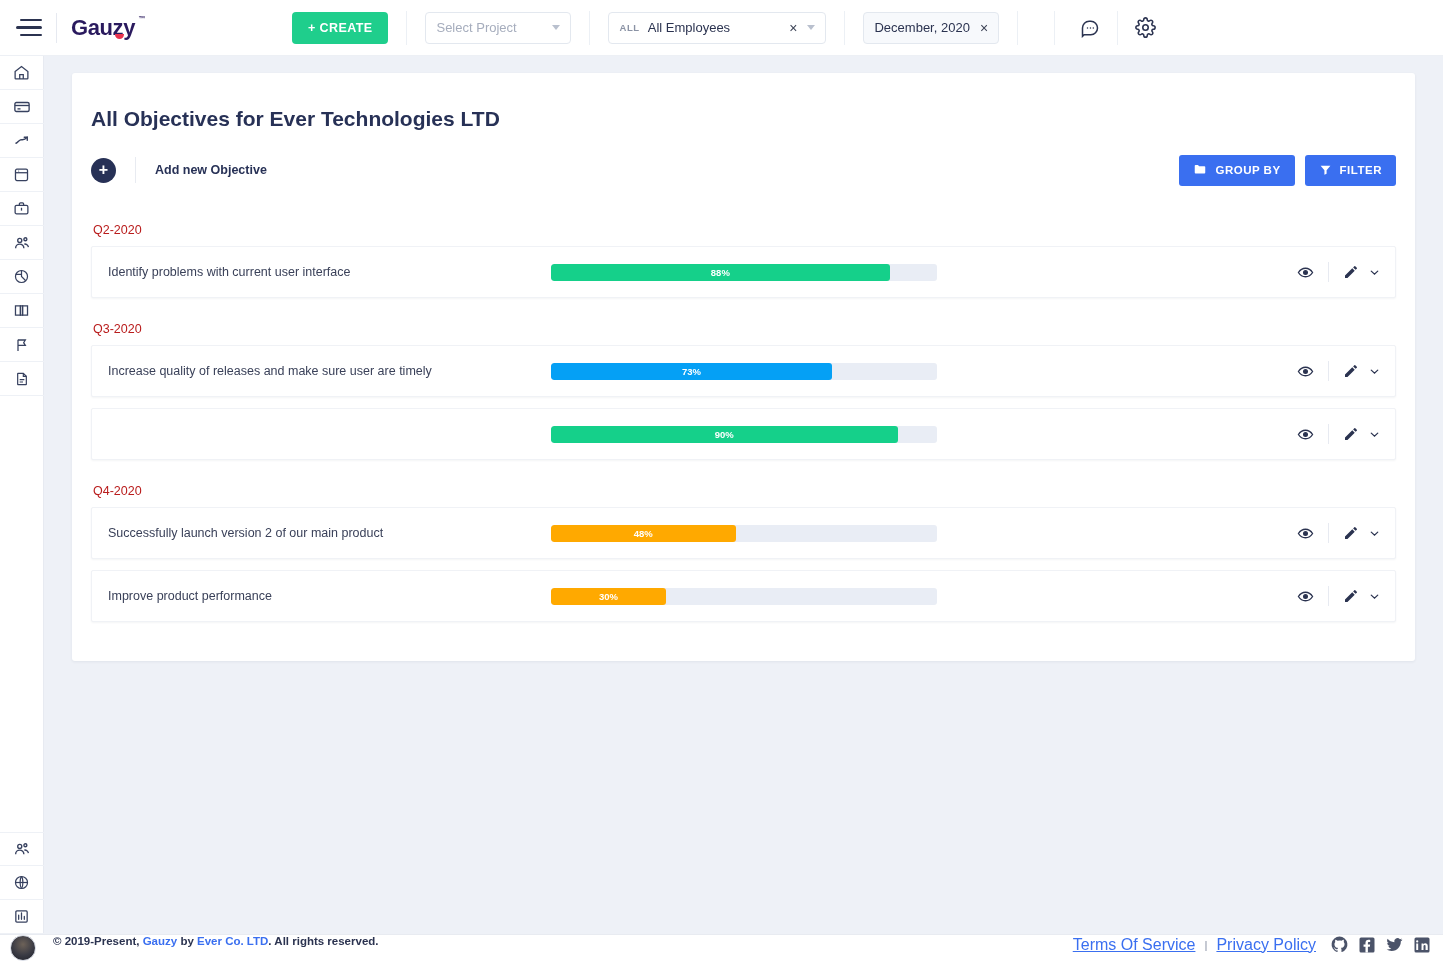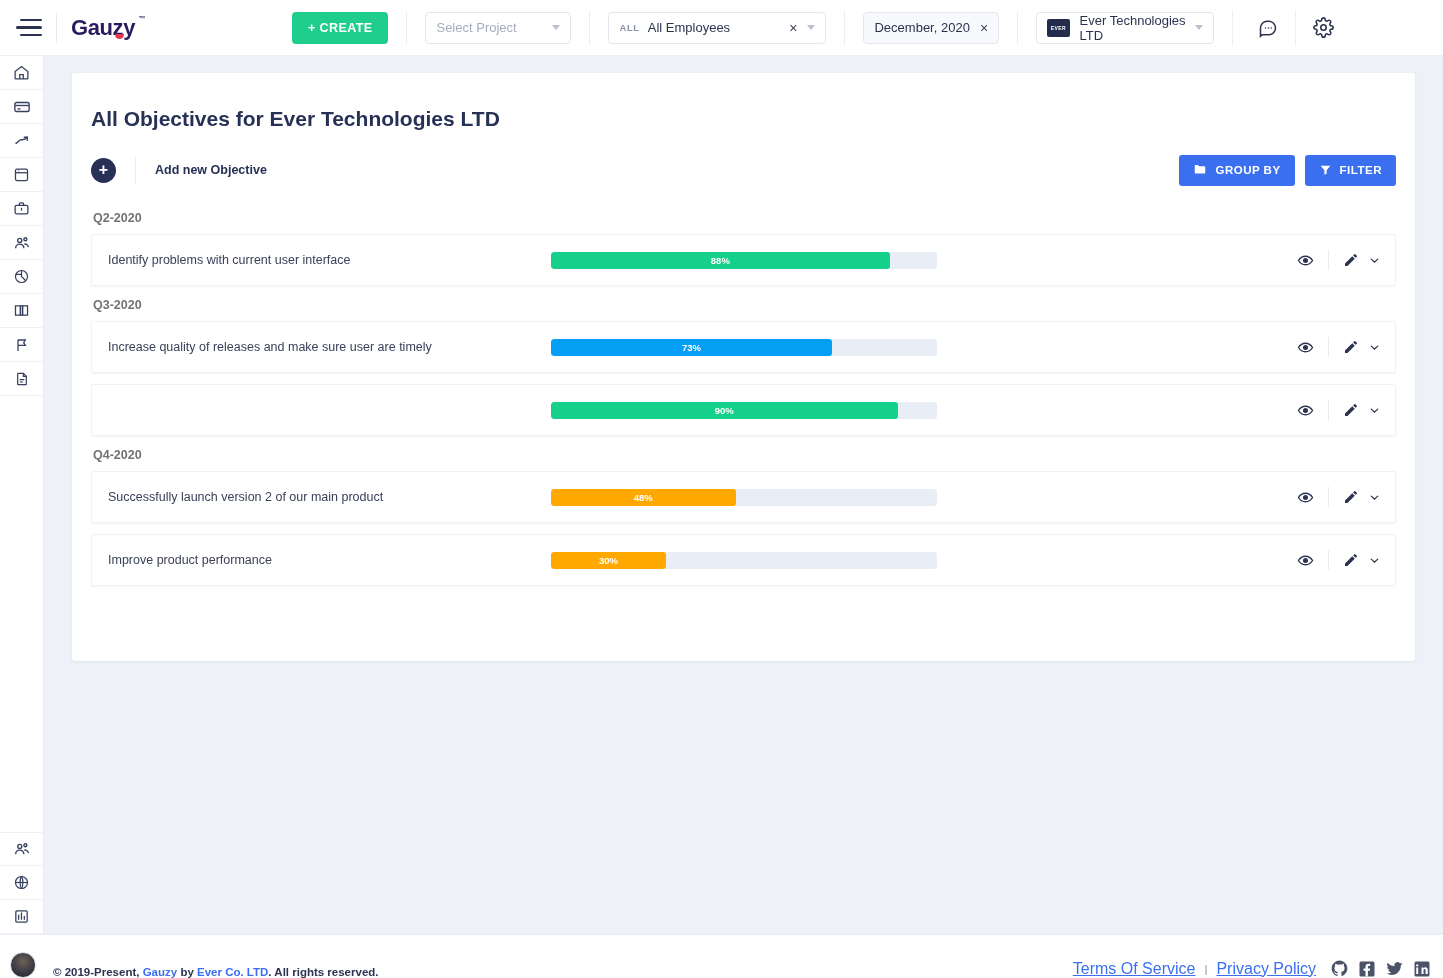--- a/index.html
+++ b/index.html
@@ -82,42 +82,42 @@
   .add-div { width: 1px; height: 26px; background: #e8ebf1; margin: 0 19px; }
   .add-label { font-size: 12.5px; font-weight: bold; color: #273156; }
 
   .top-actions { margin-left: auto; display: flex; gap: 10px; }
   .btn-blue { background: #3a6ff0; color: #fff; border: none; border-radius: 3px;
     height: 31px; padding: 0 14px; font-size: 11.5px; font-weight: bold;
     letter-spacing: .5px; display: flex; align-items: center; gap: 8px; cursor: pointer; }
 
   
   .groups { position: absolute; left: 19px; top: 126px; right: 19px; }
-  .group-title { font-size: 12.5px; font-weight: bold; color: #737373;
-     margin: 12px 0 9px 2px; }
+  .group-title { font-size: 12.5px; font-weight: normal; color: #b91c1c;
+     margin: 24px 0 9px 2px; }
   .obj-row { background: #fff; border: 1px solid #f0f2f6; border-radius: 2px;
     height: 52px; display: flex; align-items: center; margin-bottom: 11px;
     box-shadow: 0 1px 2px rgba(40,50,80,.05); position: relative; }
   .obj-name { font-size: 12.5px; color: #3a4159; margin-left: 16px; width: 480px; }
 
   .bar-wrap { position: absolute; left: 50%; transform: translateX(-50%);
      width: 386px; }
   .bar-track { width: 386px; height: 17px; background: #e9edf5; border-radius: 3px;
      position: relative; overflow: hidden; }
   .bar-fill { height: 17px; border-radius: 3px; display: flex; align-items: center;
      justify-content: center; color: #fff; font-size: 9.5px; font-weight: bold; }
 
   .row-actions { position: absolute; right: 14px; display: flex; align-items: center; }
   .act-div { width: 1px; height: 20px; background: #e7eaf1; margin: 0 14px; }
   .chev { margin-left: 9px; cursor: pointer; }
 
   
   .footer { position: absolute; bottom: 0; left: 0; width: 1443px; height: 44px;
     background: #fff; border-top: 1px solid #e8ebf1; display: flex;
-    align-items: flex-end; z-index: 25; }
+    align-items: flex-start; z-index: 25; }
   .avatar { width: 26px; height: 26px; border-radius: 50%; margin-left: 10px;
     background: radial-gradient(circle at 50% 35%, #6d6258 0%, #3a3b44 55%, #1d1f27 100%);
     border: 1px solid #d8dce5; }
   .copy { font-size: 11.5px; font-weight: bold; color: #2b3350; margin-left: 17px; }
   .copy a { color: #3a6ff0; }
   .footer-right { margin-left: auto; display: flex; align-items: center;
      margin-right: 12px; gap: 9px; }
   .flink { font-size: 16px; color: #3a6ff0; text-decoration: underline; cursor: pointer;}
   .fsep { font-size: 11.5px; color: #8b93a5; }
   .soc { cursor: pointer; display: flex; align-items: center; }
@@ -158,25 +158,20 @@
 
   <div class="tb-div"></div>
 
   <div class="select-box" style="background:#f7f9fc;">
     <span>December, 2020</span>
     <span class="xmark">×</span>
   </div>
 
   <div class="tb-div"></div>
 
-  <div class="select-box" style="width:178px;">
-    <span class="logo-sq">EVER</span>
-    <span>Ever Technologies LTD</span>
-    <span class="caret" style="margin-left:auto;"></span>
-  </div>
 
   <div class="tb-div"></div>
 
   <div class="icon-btn">
     <svg width="20" height="20" viewBox="0 0 24 24" fill="none" stroke="#2b3350" stroke-width="1.8">
       <path d="M21 12a8 8 0 0 1-8 8H5l-2 2V12a8 8 0 0 1 8-8h2a8 8 0 0 1 8 8z"></path>
       <circle cx="9" cy="12" r=".9" fill="#2b3350" stroke="none"></circle>
       <circle cx="12.5" cy="12" r=".9" fill="#2b3350" stroke="none"></circle>
       <circle cx="16" cy="12" r=".9" fill="#2b3350" stroke="none"></circle>
     </svg>

